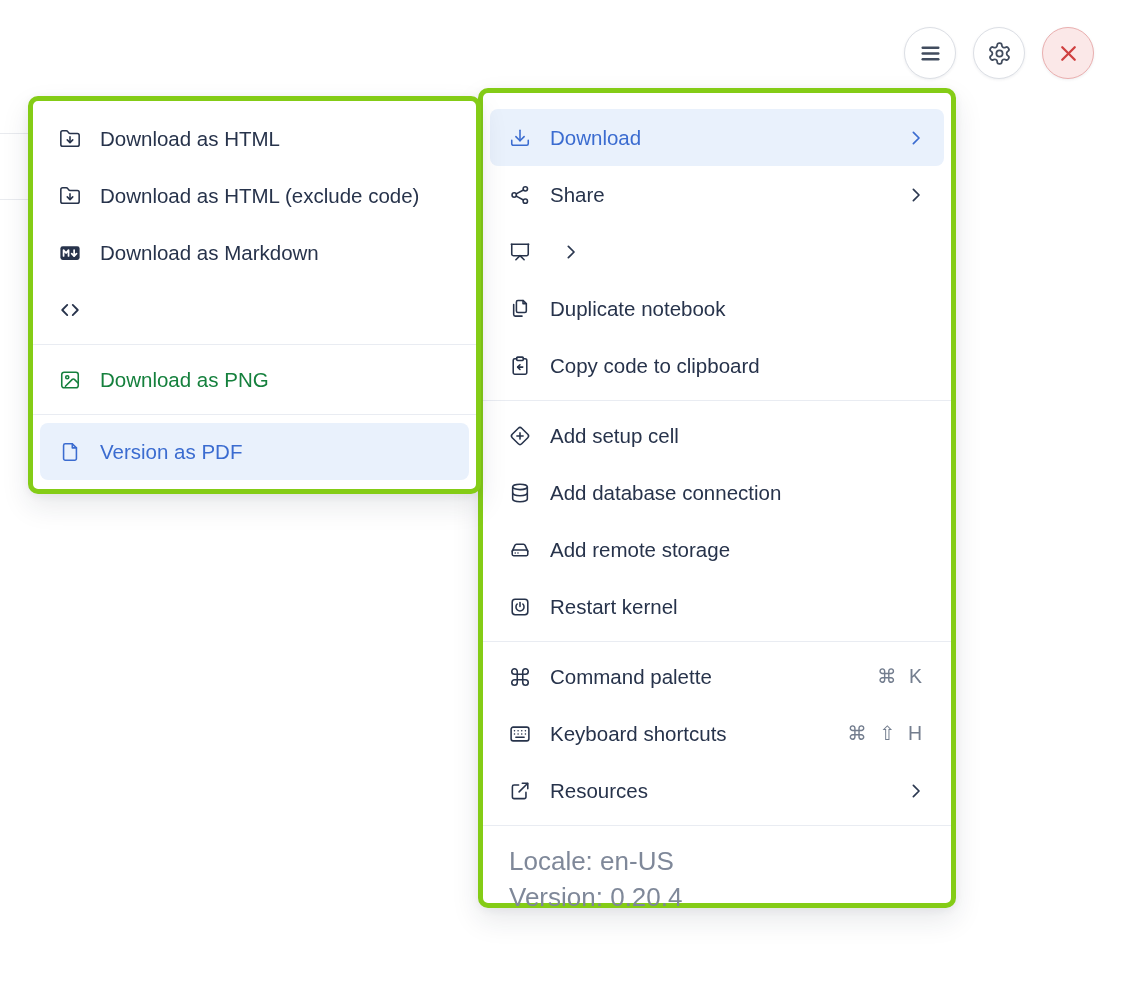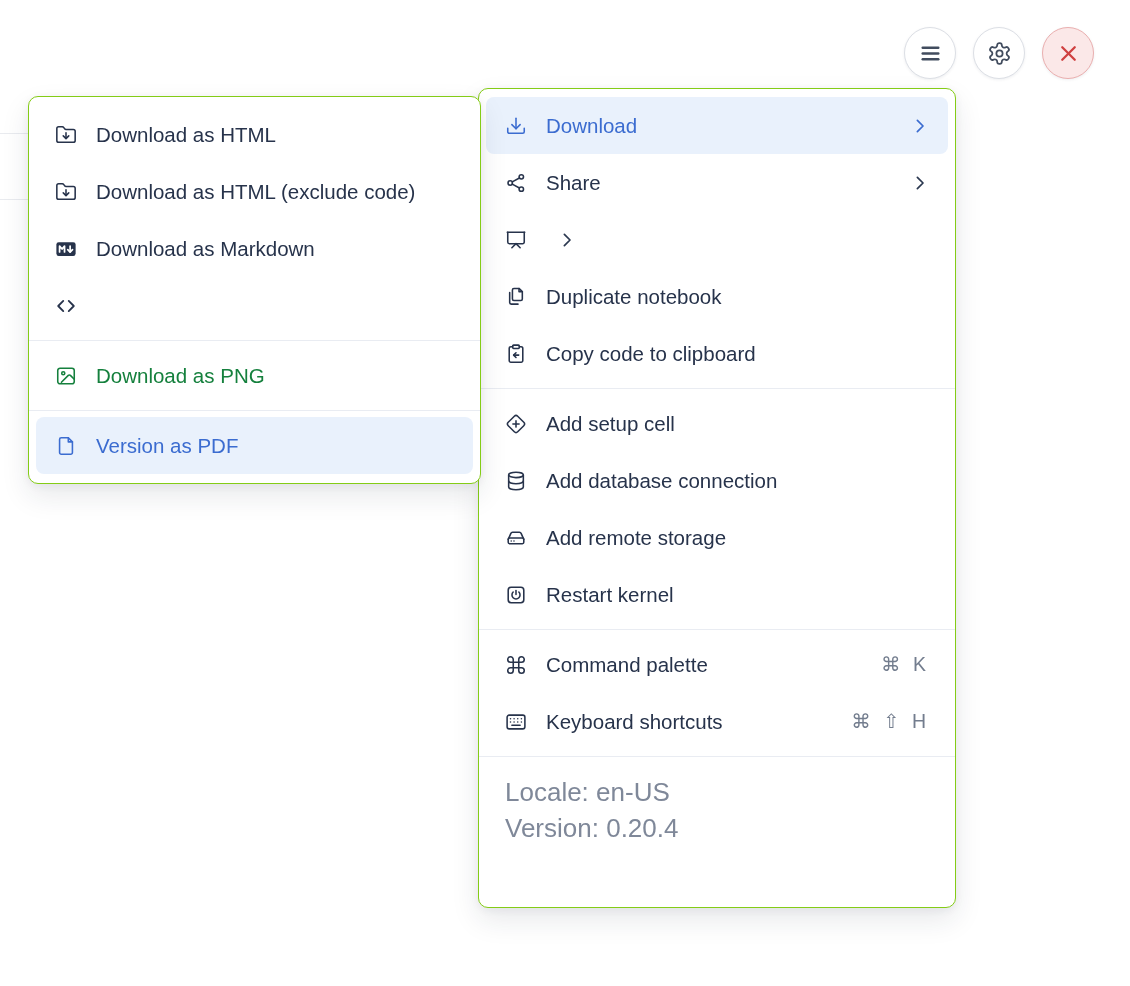--- a/index.html
+++ b/index.html
@@ -23,38 +23,38 @@
     box-shadow:0 1px 3px rgba(20,30,50,.07);
     display:flex;align-items:center;justify-content:center;
     color:#414c5e;cursor:pointer;box-sizing:border-box;
   }
   .circle-btn.danger{background:#fbe8e8;border-color:#eaafaf;color:#cf4040;}
   .circle-btn svg{width:25px;height:25px;display:block;}
 
   
   .panel{
     position:absolute;background:#fff;box-sizing:border-box;
-    border:1px solid #84cc16;border-radius:10px;
+    border:5px solid #84cc16;border-radius:10px;
     box-shadow:0 12px 28px rgba(26,38,62,.10),0 2px 8px rgba(26,38,62,.06);
   }
   #main-menu{left:478px;top:88px;width:478px;height:820px;padding:8px 0 0;z-index:1;}
   #download-submenu{left:28px;top:96px;width:453px;padding:9px 0;z-index:2;}
 
   .mi{
     display:flex;align-items:center;height:57px;
     margin:0 7px;padding:0 19px;border-radius:8px;
     font-size:20.5px;cursor:pointer;white-space:nowrap;
   }
   .mi .ic{width:22px;height:22px;margin-right:19px;flex:none;display:flex;}
   .mi .ic svg{width:22px;height:22px;display:block;}
   .mi .lb{flex:1;overflow:hidden;}
   .mi .sc{color:#737d8e;font-size:19.5px;word-spacing:7px;margin-right:3px;}
   .mi .ch{width:18px;height:18px;margin-left:12px;color:#2b3850;flex:none;display:flex;}
   .mi .ch svg{width:18px;height:18px;display:block;}
-  .mi.hl{background:#e9f1fc;color:#3b6cd0;}
+  .mi.hl{background:#e9f1fc;color:#3b6cd0;margin-top:8px;}
   .mi.hl .ch{color:#3b6cd0;}
   .mi.dis{color:#15803d;cursor:default;}
 
   .sep{border-top:1px solid #e9ecf2;margin:6px 0;}
 
   .foot{padding:11px 0 10px;}
   .foot .fl{padding:4px 26px;color:#7f8899;font-size:26px;line-height:28px;}
 </style>
 </head>
 <body>
@@ -214,20 +214,35 @@
       <span class="ic">
         <svg viewBox="0 0 24 24" fill="none" stroke="currentColor" stroke-width="1.7" stroke-linecap="round" stroke-linejoin="round">
           <rect x="2.3" y="4.5" width="19.4" height="15" rx="2.3"></rect>
           <path d="M6 8.5h.01M9.9 8.5h.01M13.9 8.5h.01M17.9 8.5h.01M6 12h.01M9.9 12h.01M13.9 12h.01M17.9 12h.01"></path>
           <path d="M7.5 15.5h9"></path>
         </svg>
       </span>
       <span class="lb">Keyboard shortcuts</span>
       <span class="sc">⌘ ⇧ H</span>
     </div>
+    <div class="mi">
+      <span class="ic">
+        <svg viewBox="0 0 24 24" fill="none" stroke="currentColor" stroke-width="1.7" stroke-linecap="round" stroke-linejoin="round">
+          <path d="M18.5 13.5v5A1.8 1.8 0 0 1 16.7 20.3H5.5a1.8 1.8 0 0 1-1.8-1.8V7.3a1.8 1.8 0 0 1 1.8-1.8h5"></path>
+          <polyline points="14.5 3.5 20.5 3.5 20.5 9.5"></polyline>
+          <line x1="11" y1="13" x2="20.2" y2="3.8"></line>
+        </svg>
+      </span>
+      <span class="lb">Resources</span>
+      <span class="ch">
+        <svg viewBox="0 0 24 24" fill="none" stroke="currentColor" stroke-width="2.3" stroke-linecap="round" stroke-linejoin="round">
+          <polyline points="8.5 4.5 16 12 8.5 19.5"></polyline>
+        </svg>
+      </span>
+    </div>
     <div class="sep"></div>
     <div class="foot">
       <div class="fl">Locale: en-US</div>
       <div class="fl">Version: 0.20.4</div>
     </div>
   </div>
 <div id="download-submenu" class="panel">
     <div class="mi">
       <span class="ic">
         <svg viewBox="0 0 24 24" fill="none" stroke="currentColor" stroke-width="1.7" stroke-linecap="round" stroke-linejoin="round">

